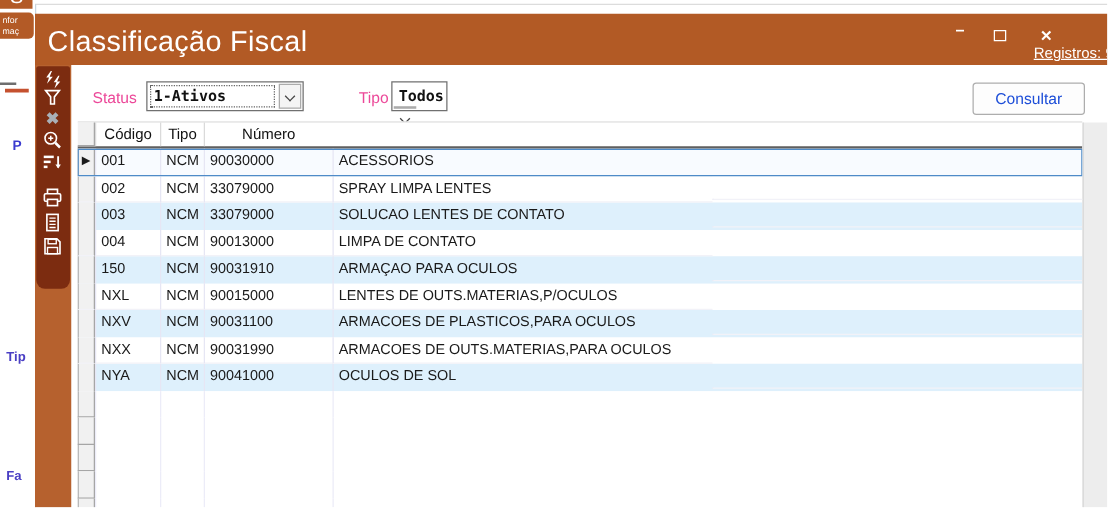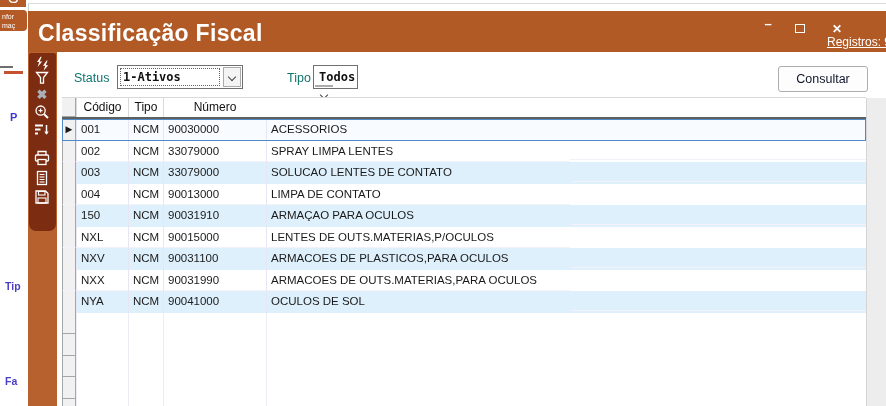--- a/index.html
+++ b/index.html
@@ -17,51 +17,51 @@
   .bg-dash-orange { position:absolute; left:4px; top:71px; width:19px; height:3px; background:#C5512F; }
   .bg-label { position:absolute; color:#4A3FC4; font-size:10.5px; font-weight:600; }
   .bg-label-p { left:10px; top:111px; color:#3B3BCF; font-size:11px; }
   .bg-label-tip { left:5px; top:280px; }
   .bg-label-fa { left:5px; top:375px; }
 
   
   .window { position:absolute; left:28px; top:3px; width:858px; height:403px; background:#fff;
             border-top:1px solid #DCDCDC; border-left:1px solid #C9D5DE; }
   .titlebar { position:absolute; left:28px; top:11px; width:858px; height:41px; background:#B25A25; overflow:hidden; }
-  .titlebar .title { position:absolute; left:10px; top:9px; color:#fff; font-size:23px; font-weight:700;
+  .titlebar .title { position:absolute; left:10px; top:9px; color:#fff; font-size:23px; font-weight:400;
                      letter-spacing:0.3px; white-space:nowrap; }
   .winctl { position:absolute; top:9px; color:#fff; font-size:13px; width:16px; text-align:center; cursor:default; }
   .ctl-min { left:732px; top:5px; font-weight:bold; }
   .ctl-max { left:767px; top:13px; width:10px; height:9px; border:1.5px solid #fff; }
   .ctl-close { left:801px; top:11px; font-weight:bold; font-size:12px; }
   .registros { position:absolute; right:-5px; bottom:3px; color:#fff; font-size:12px;
                text-decoration:underline; white-space:nowrap; }
 
   
   .side-strip { position:absolute; left:28px; top:52px; width:29px; height:354px; background:#B6612E; }
   .icon-panel { position:absolute; left:29px; top:53px; width:27px; height:178px; background:#7C2C10;
                 border-radius:2px 2px 7px 7px; }
   .tool-icon { position:absolute; left:34px; width:16px; height:16px; text-align:center; cursor:pointer; }
   .tool-icon svg { display:block; }
   .icon-clear-x { color:#A9B0B7; font-size:13px; font-weight:900; line-height:16px; }
 
   
-  .flabel { position:absolute; top:71px; font-size:12.5px; color:#0f766e;text-align:right; }
+  .flabel { position:absolute; top:71px; font-size:12.5px; color:#ec4899;text-align:right; }
   .lbl-status { left:74px; } .lbl-tipo { left:287px; }
   .combo { position:absolute; top:65px; height:24px; background:#fff; border:1px solid #707070; display:flex; }
   .combo-status { left:117px; width:126px; }
   .combo-tipo { left:313px; width:45px;flex-direction:column; }
   .combo .val { flex:1; font-family:"DejaVu Sans Mono", monospace; font-weight:bold; font-size:12px;
                 line-height:22px; padding-left:5px; white-space:nowrap; overflow:hidden; color:#111; }
   .combo.focused .val { outline:1px dotted #666; outline-offset:-3px; }
   .combo .dd { width:18px; border:1px solid #ABABAB; background:#F4F4F4; position:relative; margin:1px; }
   .combo .dd i { position:absolute; left:5px; top:6px; width:6px; height:6px; border-right:1.4px solid #444;
                  border-bottom:1.4px solid #444; transform:rotate(45deg); }
   .btn-consultar { position:absolute; left:778px; top:66px; width:90px; height:26px; background:#FDFDFD;
-                   border:1px solid #ADADAD; border-radius:3px; font-size:12.5px; color:#0f172a;
+                   border:1px solid #ADADAD; border-radius:3px; font-size:12.5px; color:#1d4ed8;
                    font-family:"Liberation Sans", sans-serif; cursor:pointer; }
 
   
   .grid { position:absolute; left:62px; top:97px; width:804px; height:309px; overflow:hidden; }
   .thead { display:flex; height:22px; border-top:1px solid #D9D9D9; border-bottom:2px solid #5F5F5F;
            background:#fff; }
   .thead .cell { font-size:12px; color:#111; text-align:center; line-height:19px; border-left:1px solid #DADADA;
                  overflow:hidden; white-space:nowrap; }
   .thead .cell:first-child { border-left:none; }
   .trow { display:flex; height:21.5px; background:#fff; }

